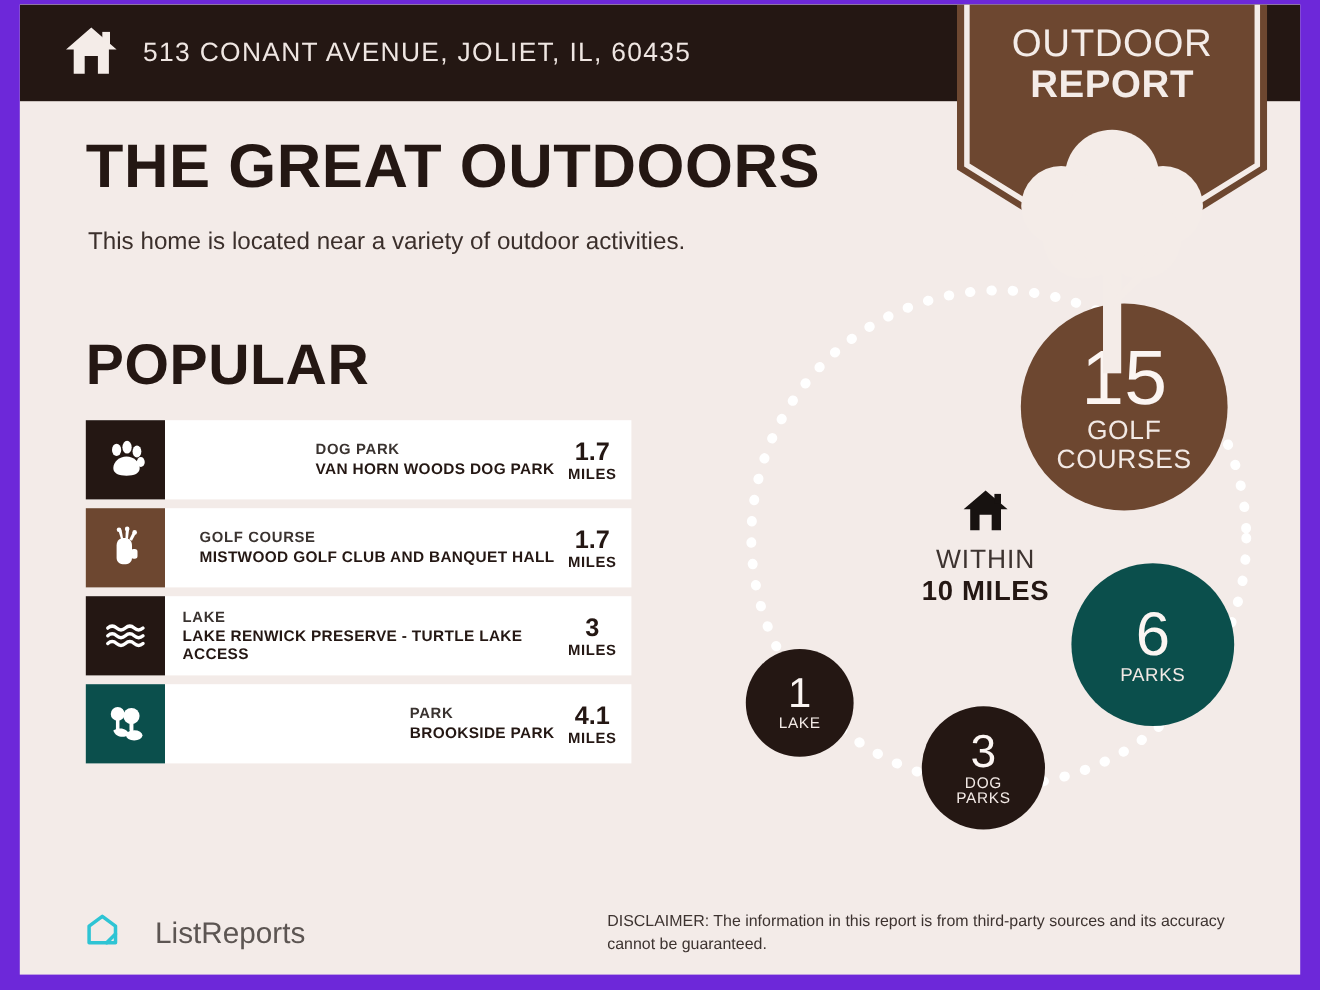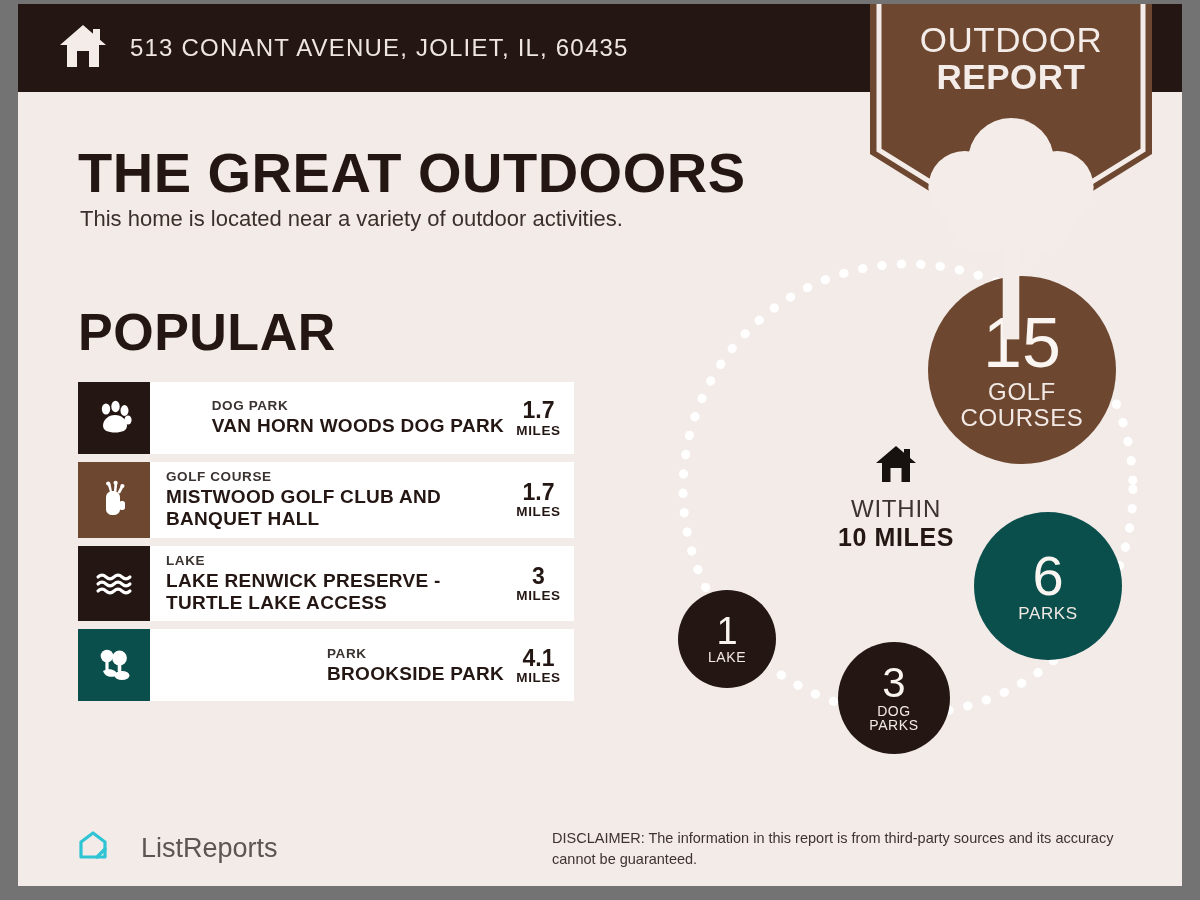--- a/index.html
+++ b/index.html
@@ -5,21 +5,21 @@
   * { box-sizing: border-box; margin: 0; padding: 0; }
   html, body {
     width: 1200px; height: 900px;
     background: #f7f7f7;
     font-family: "Liberation Sans", sans-serif;
     overflow: hidden;
   }
   #page {
     position: relative;
     width: 1200px; height: 900px;
-    background: #737373;
+    background: #6d28d9;
     padding: 4px 18px 14px 18px;
   }
   #sheet {
     position: relative;
     width: 100%; height: 100%;
     background: #f3ebe8;
     overflow: hidden;
   }
 
   
@@ -59,21 +59,21 @@
   }
   .badge-text .l2 { font-weight: 700; }
   .badge-tree {
     position: absolute; left: 50%; top: 104px;
     transform: translateX(-50%);
     width: 58px; height: 72px;
   }
 
   
   .title {
-    position: absolute; left: 60px; top: 136px;
+    position: absolute; left: 60px; top: 114px;
     font-size: 56px; font-weight: 700;
     color: #241713; letter-spacing: 0.5px;
   }
   .subtitle {
     position: absolute; left: 62px; top: 202px;
     font-size: 22px; color: #3b2f2b; font-weight: 400;
   }
 
   
   .section-title {
@@ -97,21 +97,21 @@
     flex: 1 1 auto;
     display: flex; align-items: center;
     padding: 7px 4px 7px 16px;
     justify-content: flex-end;
   }
   .row-cat {
     font-size: 13.5px; font-weight: 700; color: #3a3330;
     letter-spacing: 0.6px; line-height: 1.25;
   }
   .row-name {
-    font-size: 19px; font-weight: 700; color: #241713;
+    font-size: 14px; font-weight: 700; color: #241713;
     letter-spacing: 0.3px; line-height: 1.18;
   }
   .row-dist {
     flex: 0 0 66px; width: 66px;
     display: flex; flex-direction: column;
     align-items: center; justify-content: center;
     padding-right: 5px;
   }
   .dist-num { font-size: 23px; font-weight: 700; color: #241713; line-height: 1.05; }
   .dist-unit { font-size: 13.5px; font-weight: 700; color: #241713; letter-spacing: 0.6px; }

